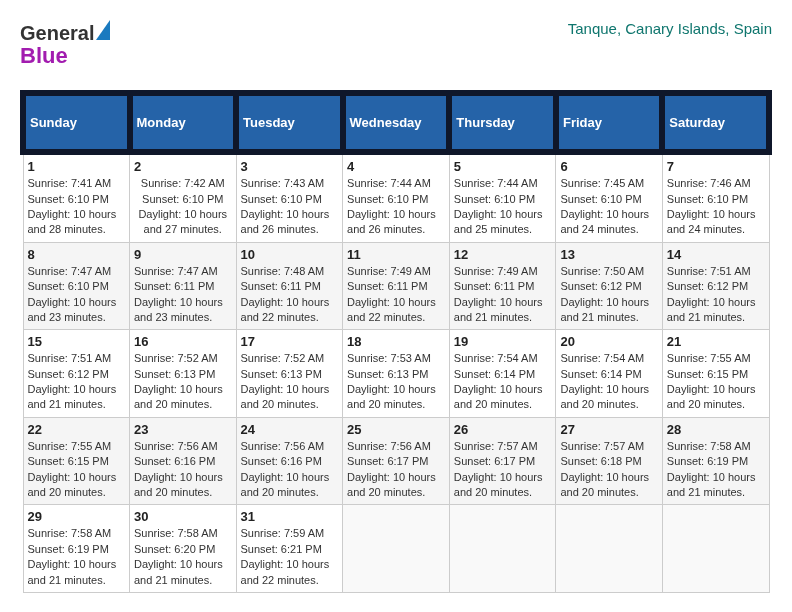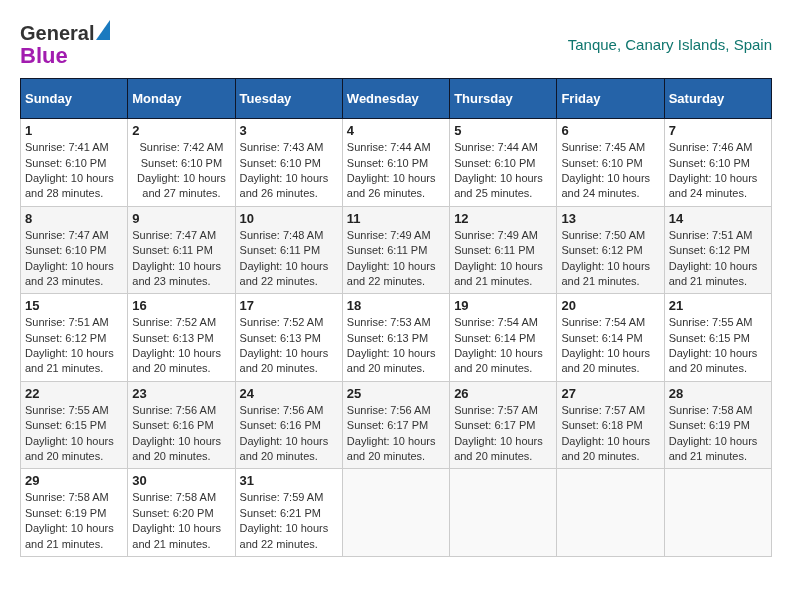--- a/index.html
+++ b/index.html
@@ -6,22 +6,22 @@
     body {
       font-family: Arial, sans-serif;
       background: #fff;
       width: 792px;
       min-height: 612px;
       padding: 20px;
     }
     .header {
       display: flex;
       justify-content: space-between;
-      align-items: center;
-      margin-bottom: 10px;
+      align-items: flex-start;
+      margin-bottom: 22px;
     }
     .title-area {
       text-align: right;
     }
     .month-title {
       font-size: 36px;
       font-weight: bold;
       color: #333;
     }
     .subtitle {
@@ -29,25 +29,25 @@
       color: #0f766e;
     }
     .calendar {
       width: 100%;
       border-collapse: collapse;
       font-size: 11px;
     }
     .calendar th {
       background-color: #2563a8;
       color: white;
-      padding: 12px 4px;
+      padding: 19px 4px;
       text-align: left;
       font-size: 13px;
       font-weight: bold;
-      border: 1px solid #0f172a;
+      border: 6px solid #0f172a;
       margin-top: 43px;
     }
     .calendar td {
       border: 1px solid #ccc;
       vertical-align: top;
       padding: 4px;
       width: 107px;
       min-height: 80px;
       background: #fff;
     }

